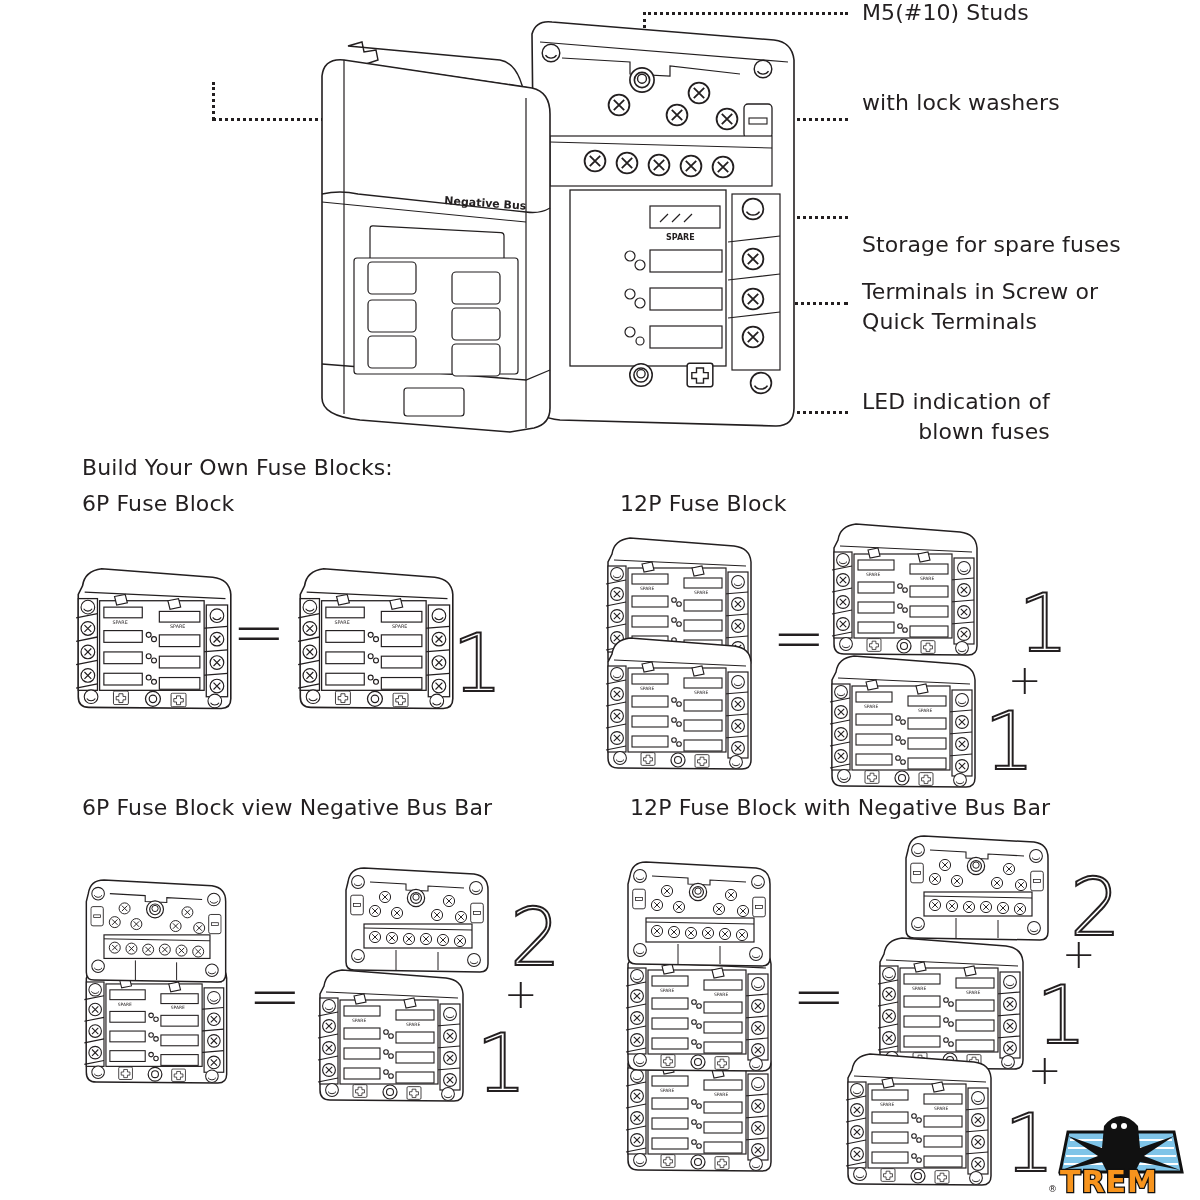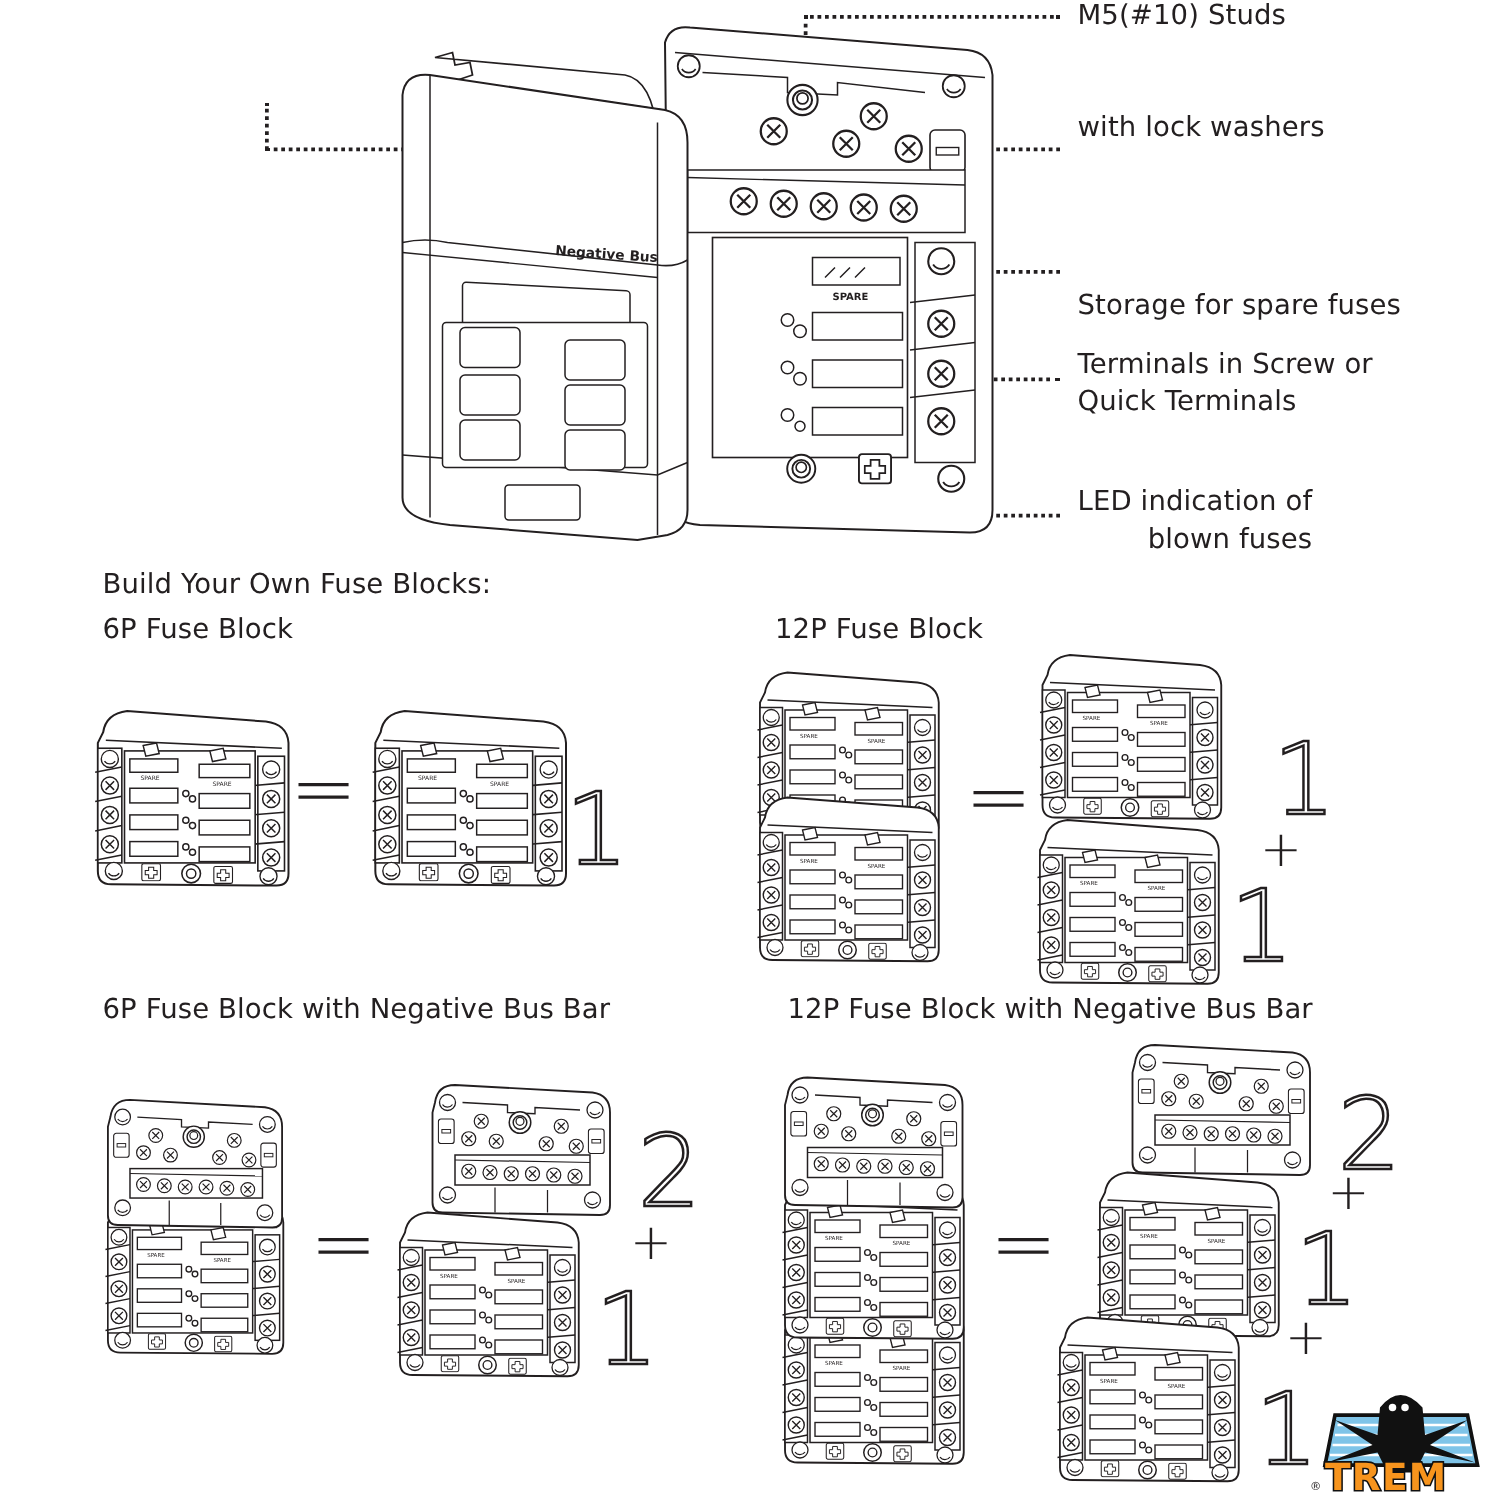--- a/index.html
+++ b/index.html
@@ -250,21 +250,21 @@
 <svg class="art" style="left:830px;top:518px;" width="150" height="140" viewBox="0 0 150 140">
     <use href="#fuse6"></use>
   </svg>
 <div class="big-num" style="left:1018px;top:584px;">1</div>
 <div class="op plus" style="left:1008px;top:660px;">+</div>
 <svg class="art" style="left:828px;top:650px;" width="150" height="140" viewBox="0 0 150 140">
     <use href="#fuse6"></use>
   </svg>
 <div class="big-num" style="left:984px;top:702px;">1</div>
 
-<div class="txt" style="left:82px;top:793px;">6P Fuse Block with Negative Bus Bar</div>
+<div class="txt" style="left:82px;top:793px;">6P Fuse Block view Negative Bus Bar</div>
 <svg class="art" style="left:82px;top:876px;" width="148" height="210" viewBox="0 0 150 214">
   <use href="#fuse6" x="0" y="74" width="150" height="140"></use>
   <use href="#negbus" x="0" y="0" width="150" height="110"></use>
 </svg>
 <div class="op eq" style="left:248px;top:964px;">=</div>
 <svg class="art" style="left:342px;top:864px;" width="150" height="110" viewBox="0 0 150 110">
     <use href="#negbus"></use>
   </svg>
 <div class="big-num" style="left:510px;top:898px;">2</div>
 <div class="op plus" style="left:504px;top:974px;">+</div>

